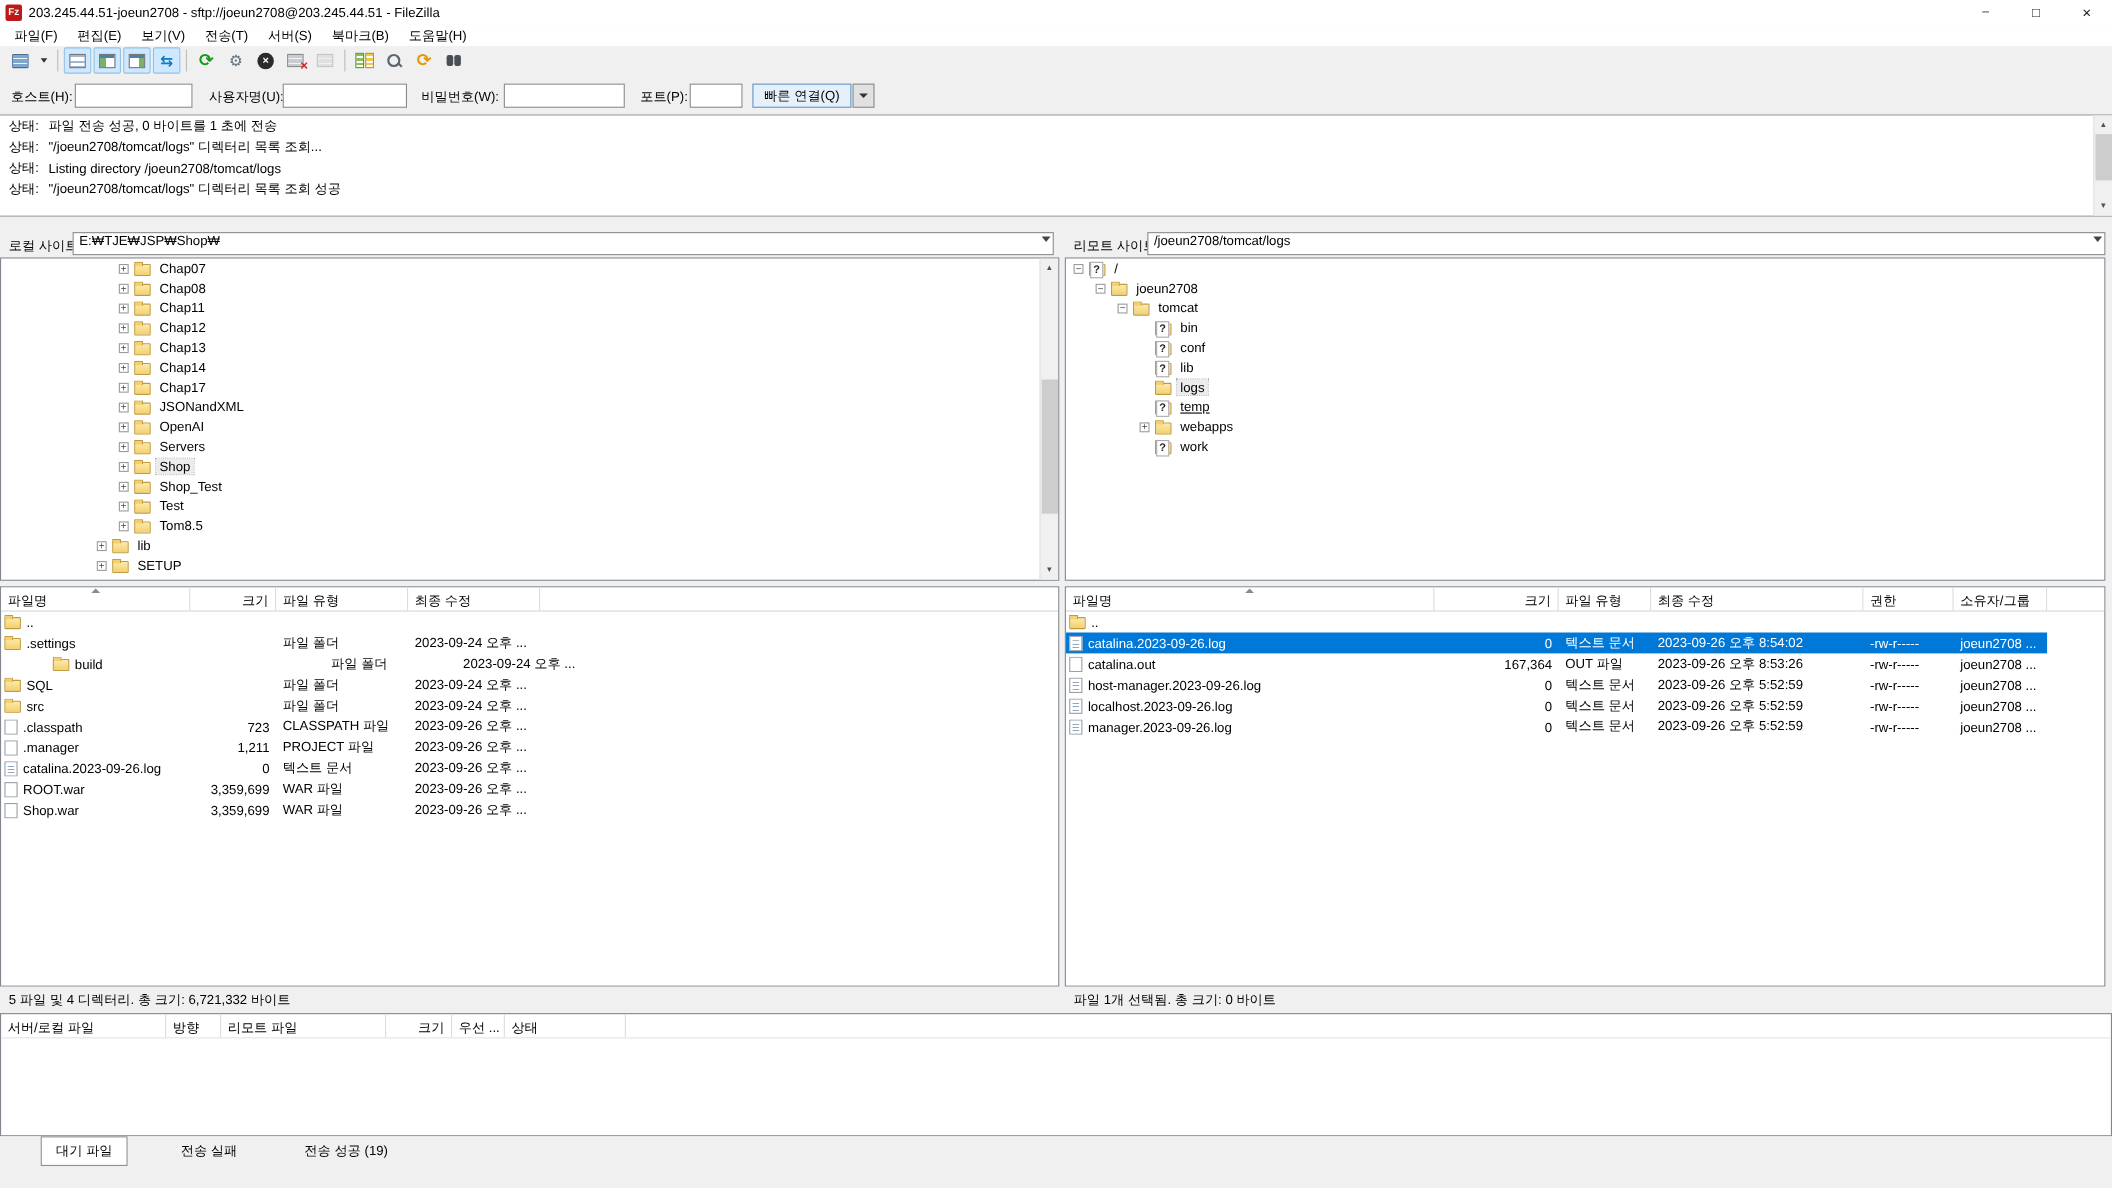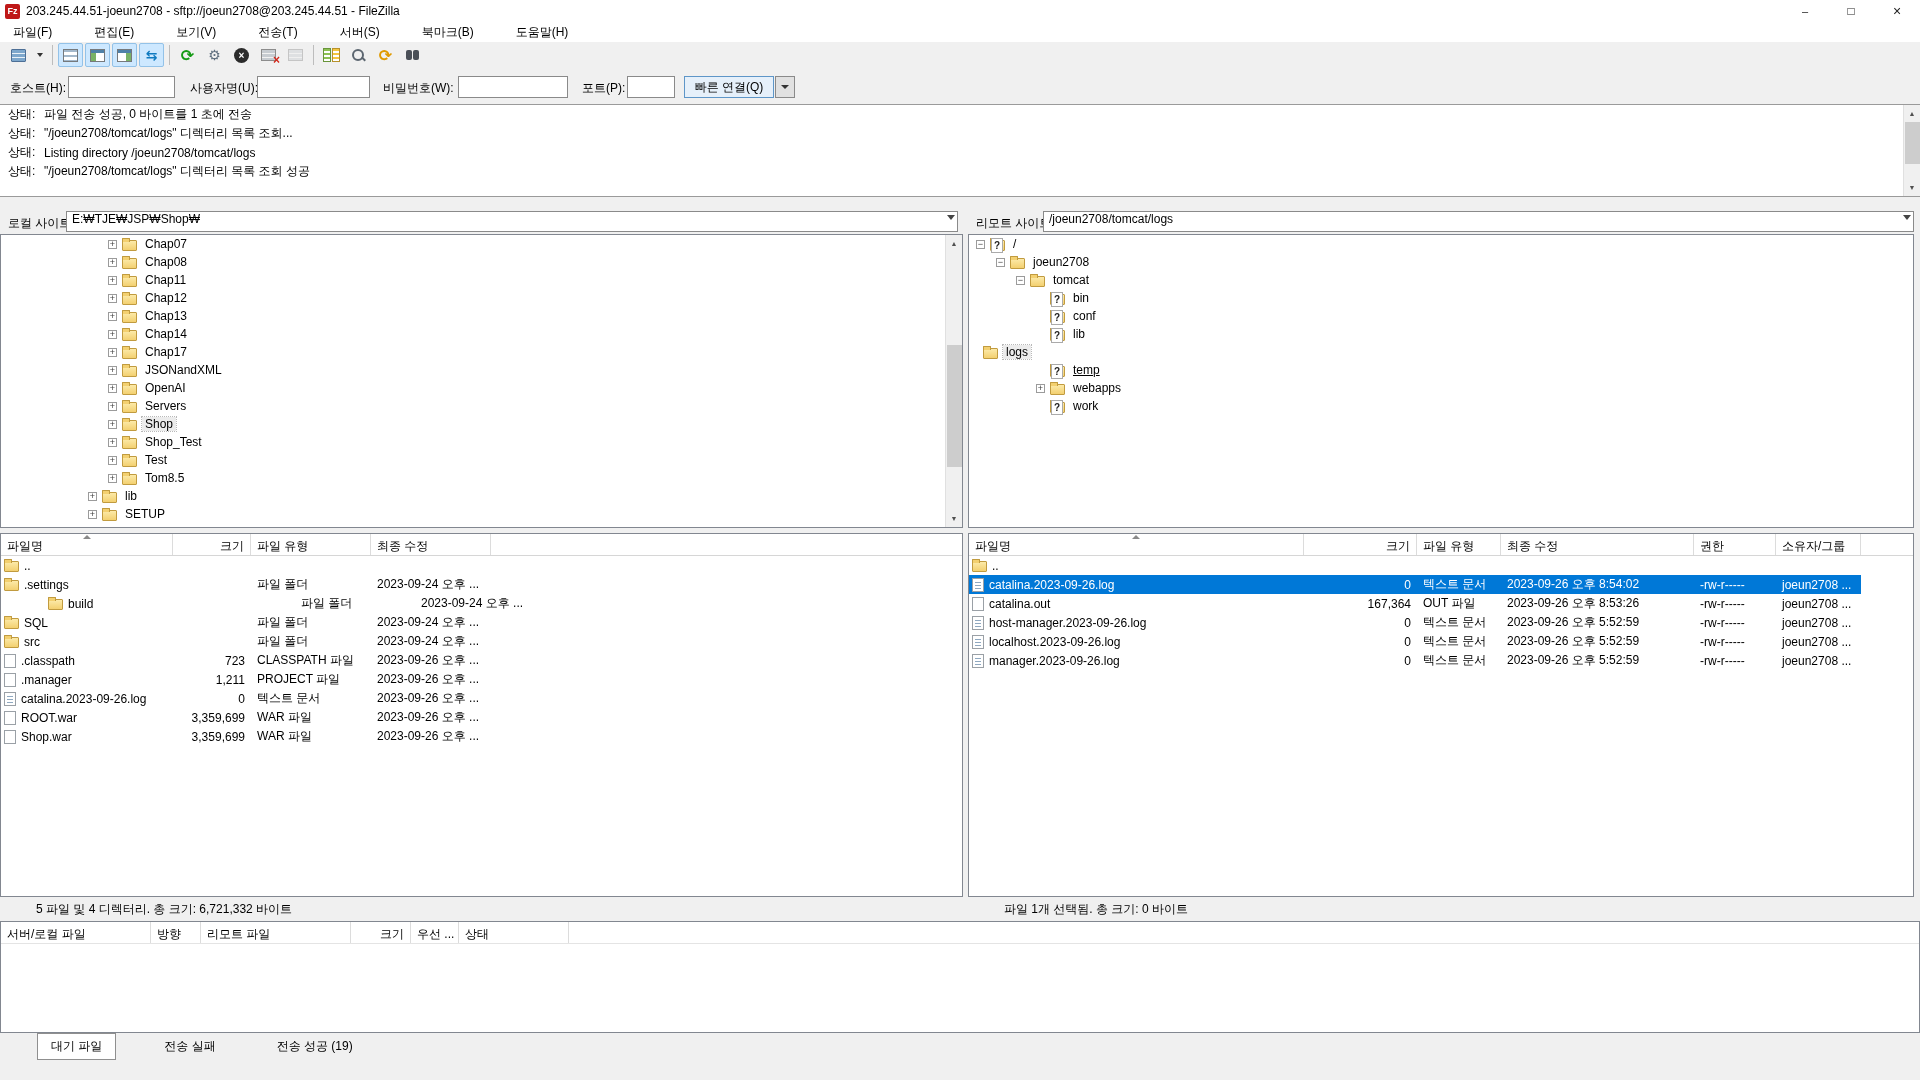--- a/index.html
+++ b/index.html
@@ -11,21 +11,21 @@
   .titlebar { position:absolute; left:0; top:0; width:1920px; height:22px; background:#fff; display:flex; align-items:center; }
   .fz-logo { width:15px; height:15px; background:#bf1818; color:#fff; font-size:9px; font-weight:bold; display:flex; align-items:center; justify-content:center; margin:0 6px 0 5px; border-radius:2px; flex:none; }
   .title-text { font-size:12px; white-space:nowrap; }
   .win-controls { position:absolute; right:0; top:0; height:22px; display:flex; }
   .win-btn { width:46px; height:22px; display:flex; align-items:center; justify-content:center; font-size:11px; color:#222; }
   .win-btn.min::before { content:'–'; }
   .win-btn.max::before { content:'□'; font-size:12px; }
   .win-btn.close::before { content:'×'; font-size:14px; }
 
   
-  .menubar { position:absolute; left:0; top:22px; width:1920px; height:20px; background:#fff; display:flex; align-items:center; padding-left:4px;gap:24px; }
+  .menubar { position:absolute; left:0; top:22px; width:1920px; height:20px; background:#fff; display:flex; align-items:center; padding-left:4px; }
   .menu-item { padding:2px 9px; white-space:nowrap; }
 
   
   .toolbar { position:absolute; left:0; top:42px; width:1920px; height:26px; background:#f0f0f0; display:flex; align-items:center; padding-left:5px; }
   .tb-btn { width:25px; height:24px; display:flex; align-items:center; justify-content:center; position:relative; border:1px solid transparent; margin:0 1px; flex:none; }
   .tb-btn.dd { width:14px; }
   .tb-btn.pressed { background:#cde8ff; border-color:#93c2e8; border-radius:2px; }
   .tb-btn.disabled { opacity:.42; }
   .tb-sep { width:1px; height:20px; background:#bdbdbd; margin:0 4px; flex:none; }
   .ico { display:inline-flex; align-items:center; justify-content:center; }
@@ -99,21 +99,21 @@
   .hcell.num { text-align:right; }
   .hfill { flex:1; }
   .sort-caret { position:absolute; top:1px; left:50%; transform:translateX(-50%); width:0; height:0; border-left:4px solid transparent; border-right:4px solid transparent; border-bottom:4px solid #8a8a8a; }
   .frow { height:19px; display:flex; align-items:center; }
   .frow.selected { background:#0078d7; color:#fff; }
   .fcell { padding:0 6px; white-space:nowrap; overflow:hidden; flex:none; }
   .fcell.name { display:flex; align-items:center; padding-left:3px; }
   .fcell.num { text-align:right; }
 
   
-  .pane-status { position:absolute; top:897px; height:24px; background:#f0f0f0; display:flex; align-items:center; padding-left:8px; white-space:nowrap;margin-left:28px; }
+  .pane-status { position:absolute; top:897px; height:24px; background:#f0f0f0; display:flex; align-items:center; padding-left:8px; white-space:nowrap; }
   #local-status { left:0; width:963px; }
   #remote-status { left:968px; width:952px; }
 
   
   .queue-pane { position:absolute; left:0; top:921px; width:1920px; height:112px; background:#fff; border:1px solid #828790; }
   .queue-header { height:22px; display:flex; border-bottom:1px solid #e4e4e4; }
 
   
   .tabs { position:absolute; left:0; top:1033px; width:1920px; height:26px; background:#f0f0f0; display:flex; align-items:center; padding-left:5px; gap:3px; }
   .tab { padding:4px 13px; white-space:nowrap;margin-left:32px; }
@@ -372,21 +372,21 @@
         <div class="tree-row" style="padding-left: 67px;">
           <span class="expander hidden"></span>
           <span class="ic-folder q"></span>
           <span class="tree-label">conf</span>
         </div>
         <div class="tree-row" style="padding-left: 67px;">
           <span class="expander hidden"></span>
           <span class="ic-folder q"></span>
           <span class="tree-label">lib</span>
         </div>
-        <div class="tree-row" style="">
+        <div class="tree-row" style="padding-left: 67px;">
           <span class="expander hidden"></span>
           <span class="ic-folder"></span>
           <span class="tree-label selected">logs</span>
         </div>
         <div class="tree-row" style="padding-left: 67px; text-decoration: underline;">
           <span class="expander hidden"></span>
           <span class="ic-folder q"></span>
           <span class="tree-label">temp</span>
         </div>
         <div class="tree-row" style="padding-left: 67px;">

